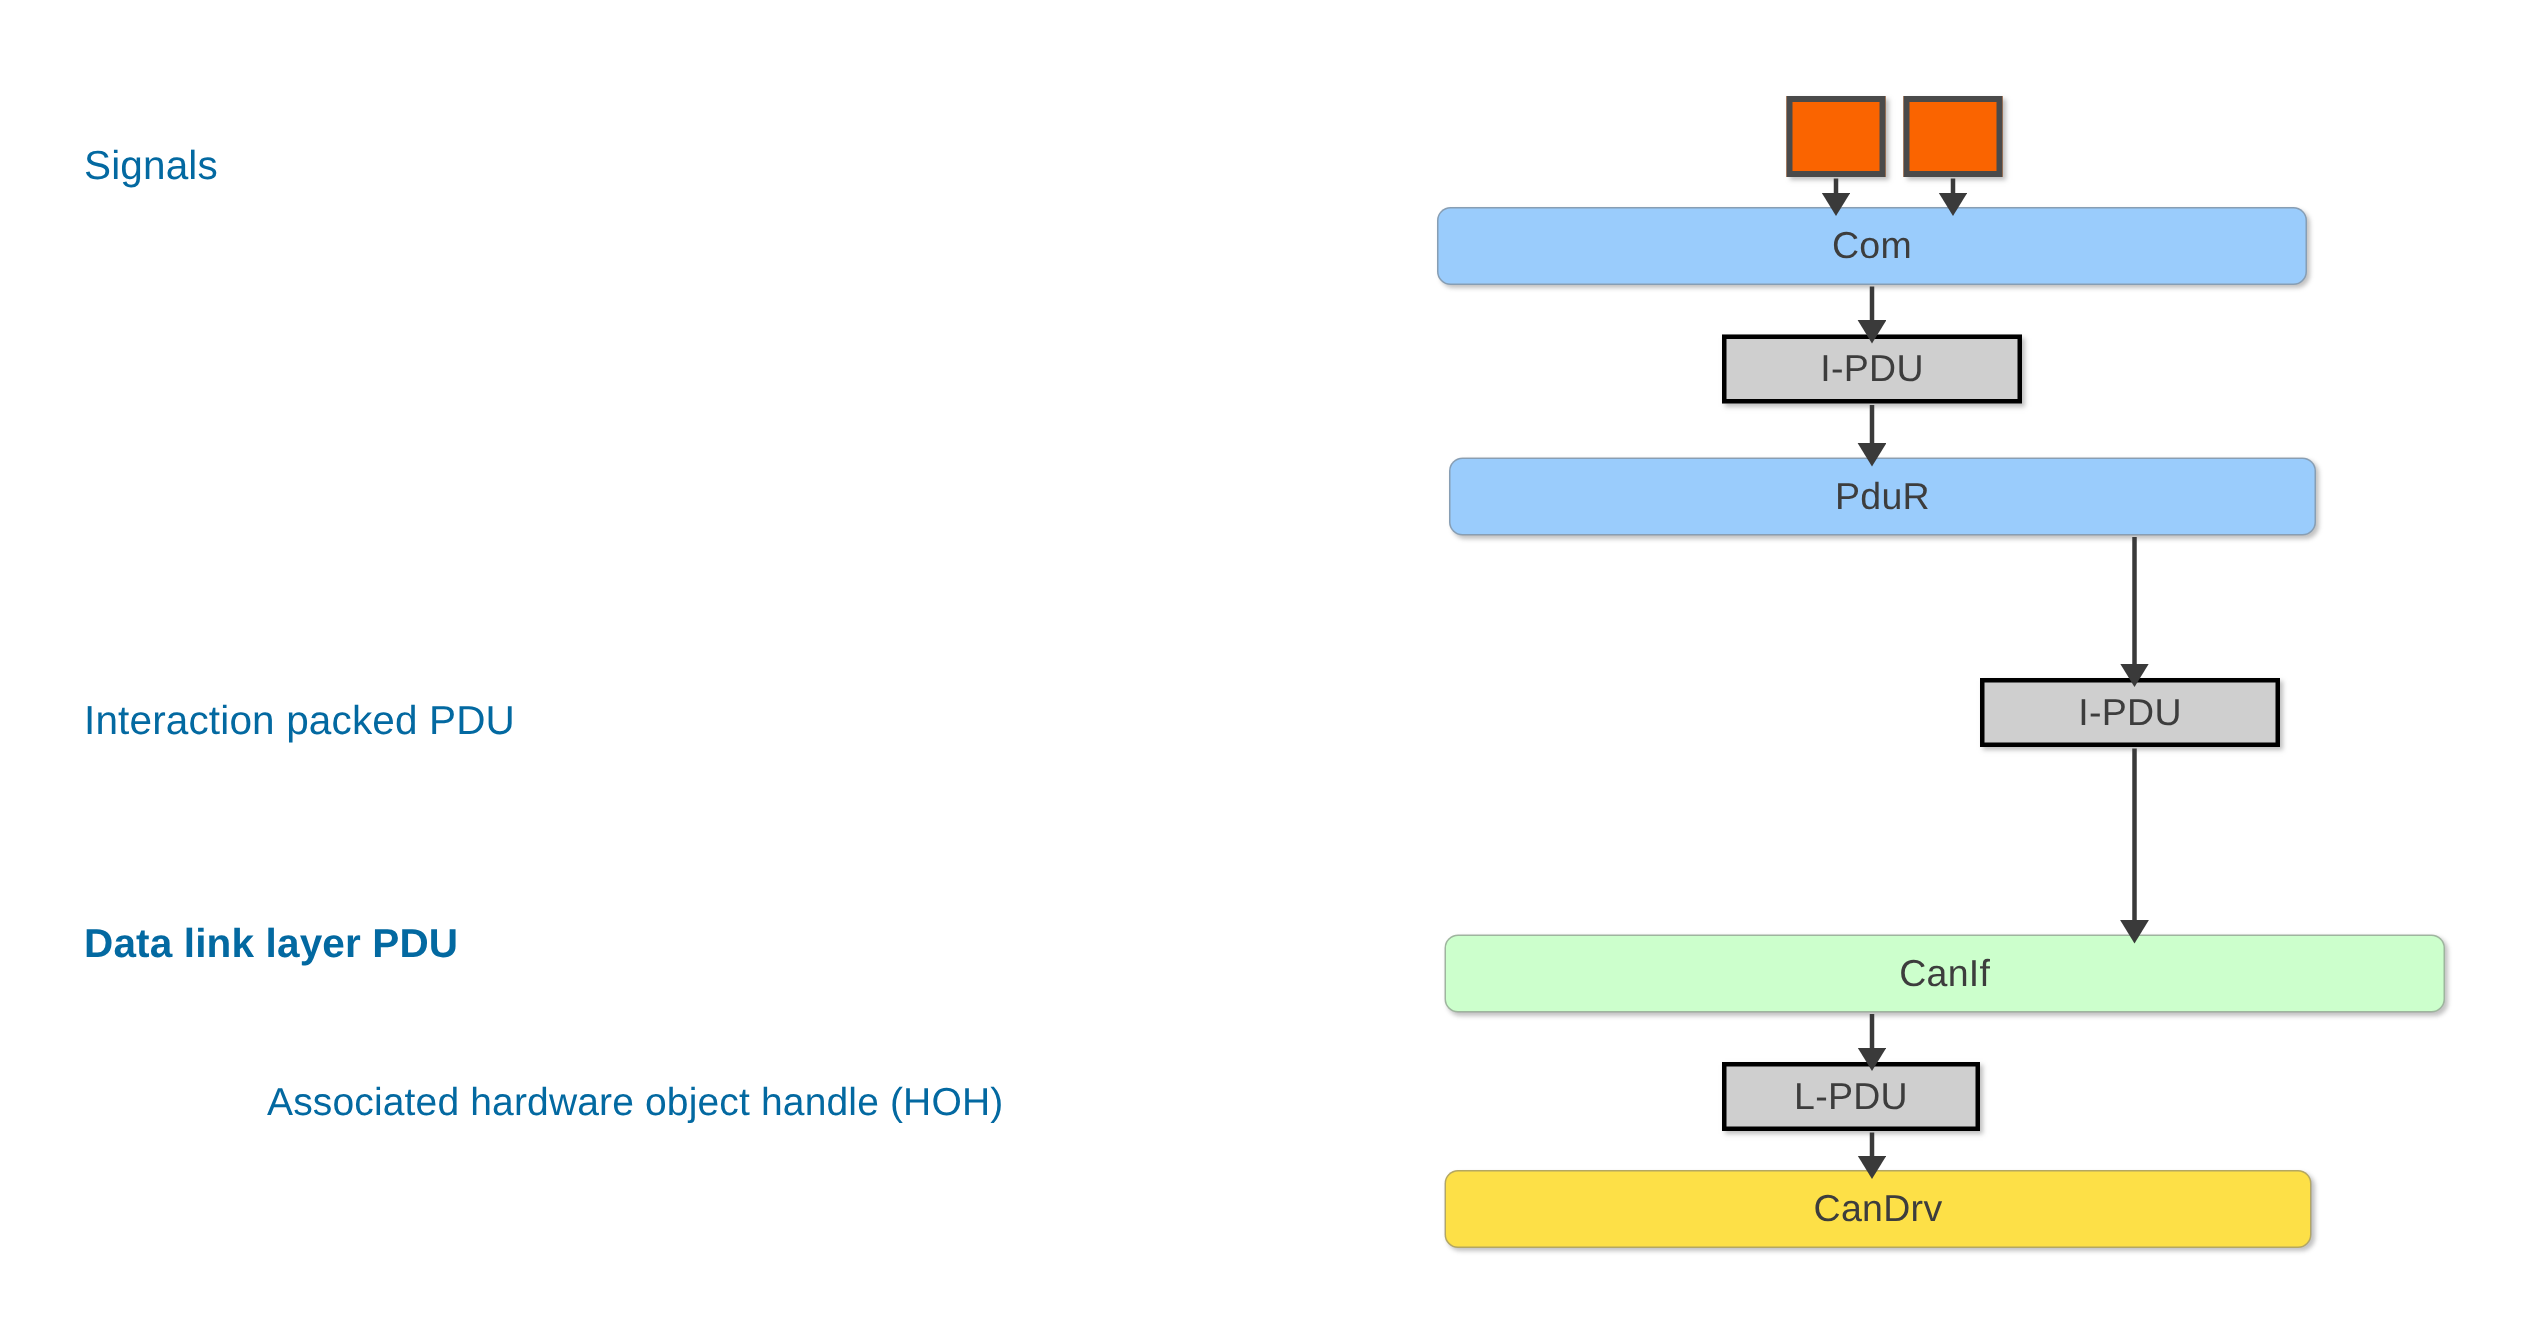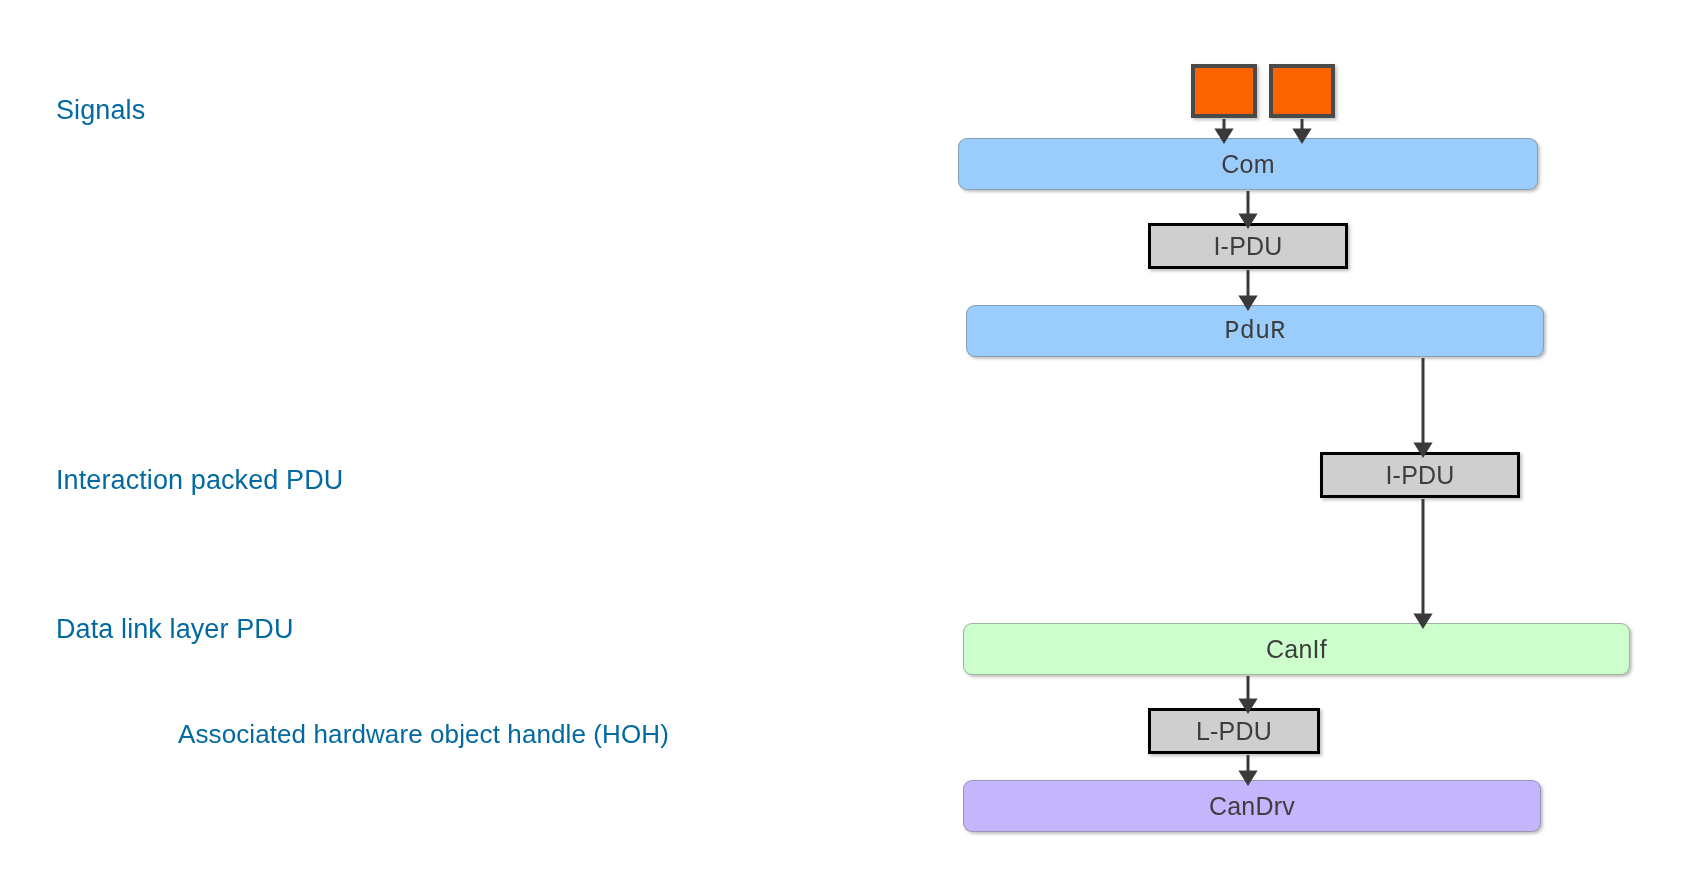--- a/index.html
+++ b/index.html
@@ -90,41 +90,41 @@
 </head>
 <body>
 
 <div id="canvas">
 
   <div class="layer-label" style="left:56px; top:96px;">Signals</div>
 
 
   <div class="layer-label" style="left:56px; top:466px;">Interaction packed PDU</div>
 
-  <div class="layer-label" style="left:56px; top:615px;">Data link layer PDU</div>
+  <div class="layer-label" style="left:56px; top:615px;font-weight:bold;">Data link layer PDU</div>
 
   <div class="layer-label indented" style="left:178px; top:720px;">Associated hardware object handle (HOH)</div>
 
   <div class="signal-square" style="left:1191px; top:64px; width:66px; height:54px; background:#FA6400;"></div>
 
   <div class="signal-square" style="left:1269px; top:64px; width:66px; height:54px; background:#FA6400;"></div>
 
   <div class="module" style="left:958px; top:138px; width:580px; height:52px; background:#9ACCFC;">
     <span>Com</span>
   </div>
 
-  <div class="module" style="left:966px; top:305px; width:578px; height:52px; background:#9ACCFC;font-family:Liberation Mono, monospace;">
+  <div class="module" style="left:966px; top:305px; width:578px; height:52px; background:#9ACCFC;">
     <span>PduR</span>
   </div>
 
   <div class="module" style="left:963px; top:623px; width:667px; height:52px; background:#CCFFCC;">
     <span>CanIf</span>
   </div>
 
-  <div class="module" style="left:963px; top:780px; width:578px; height:52px; background:#c4b5fd;">
+  <div class="module" style="left:963px; top:780px; width:578px; height:52px; background:#fde047;">
     <span>CanDrv</span>
   </div>
 
   <div class="pdu-box" style="left:1148px; top:223px; width:200px; height:46px;">
     <span>I-PDU</span>
   </div>
 
   <div class="pdu-box" style="left:1320px; top:452px; width:200px; height:46px;">
     <span>I-PDU</span>
   </div>

